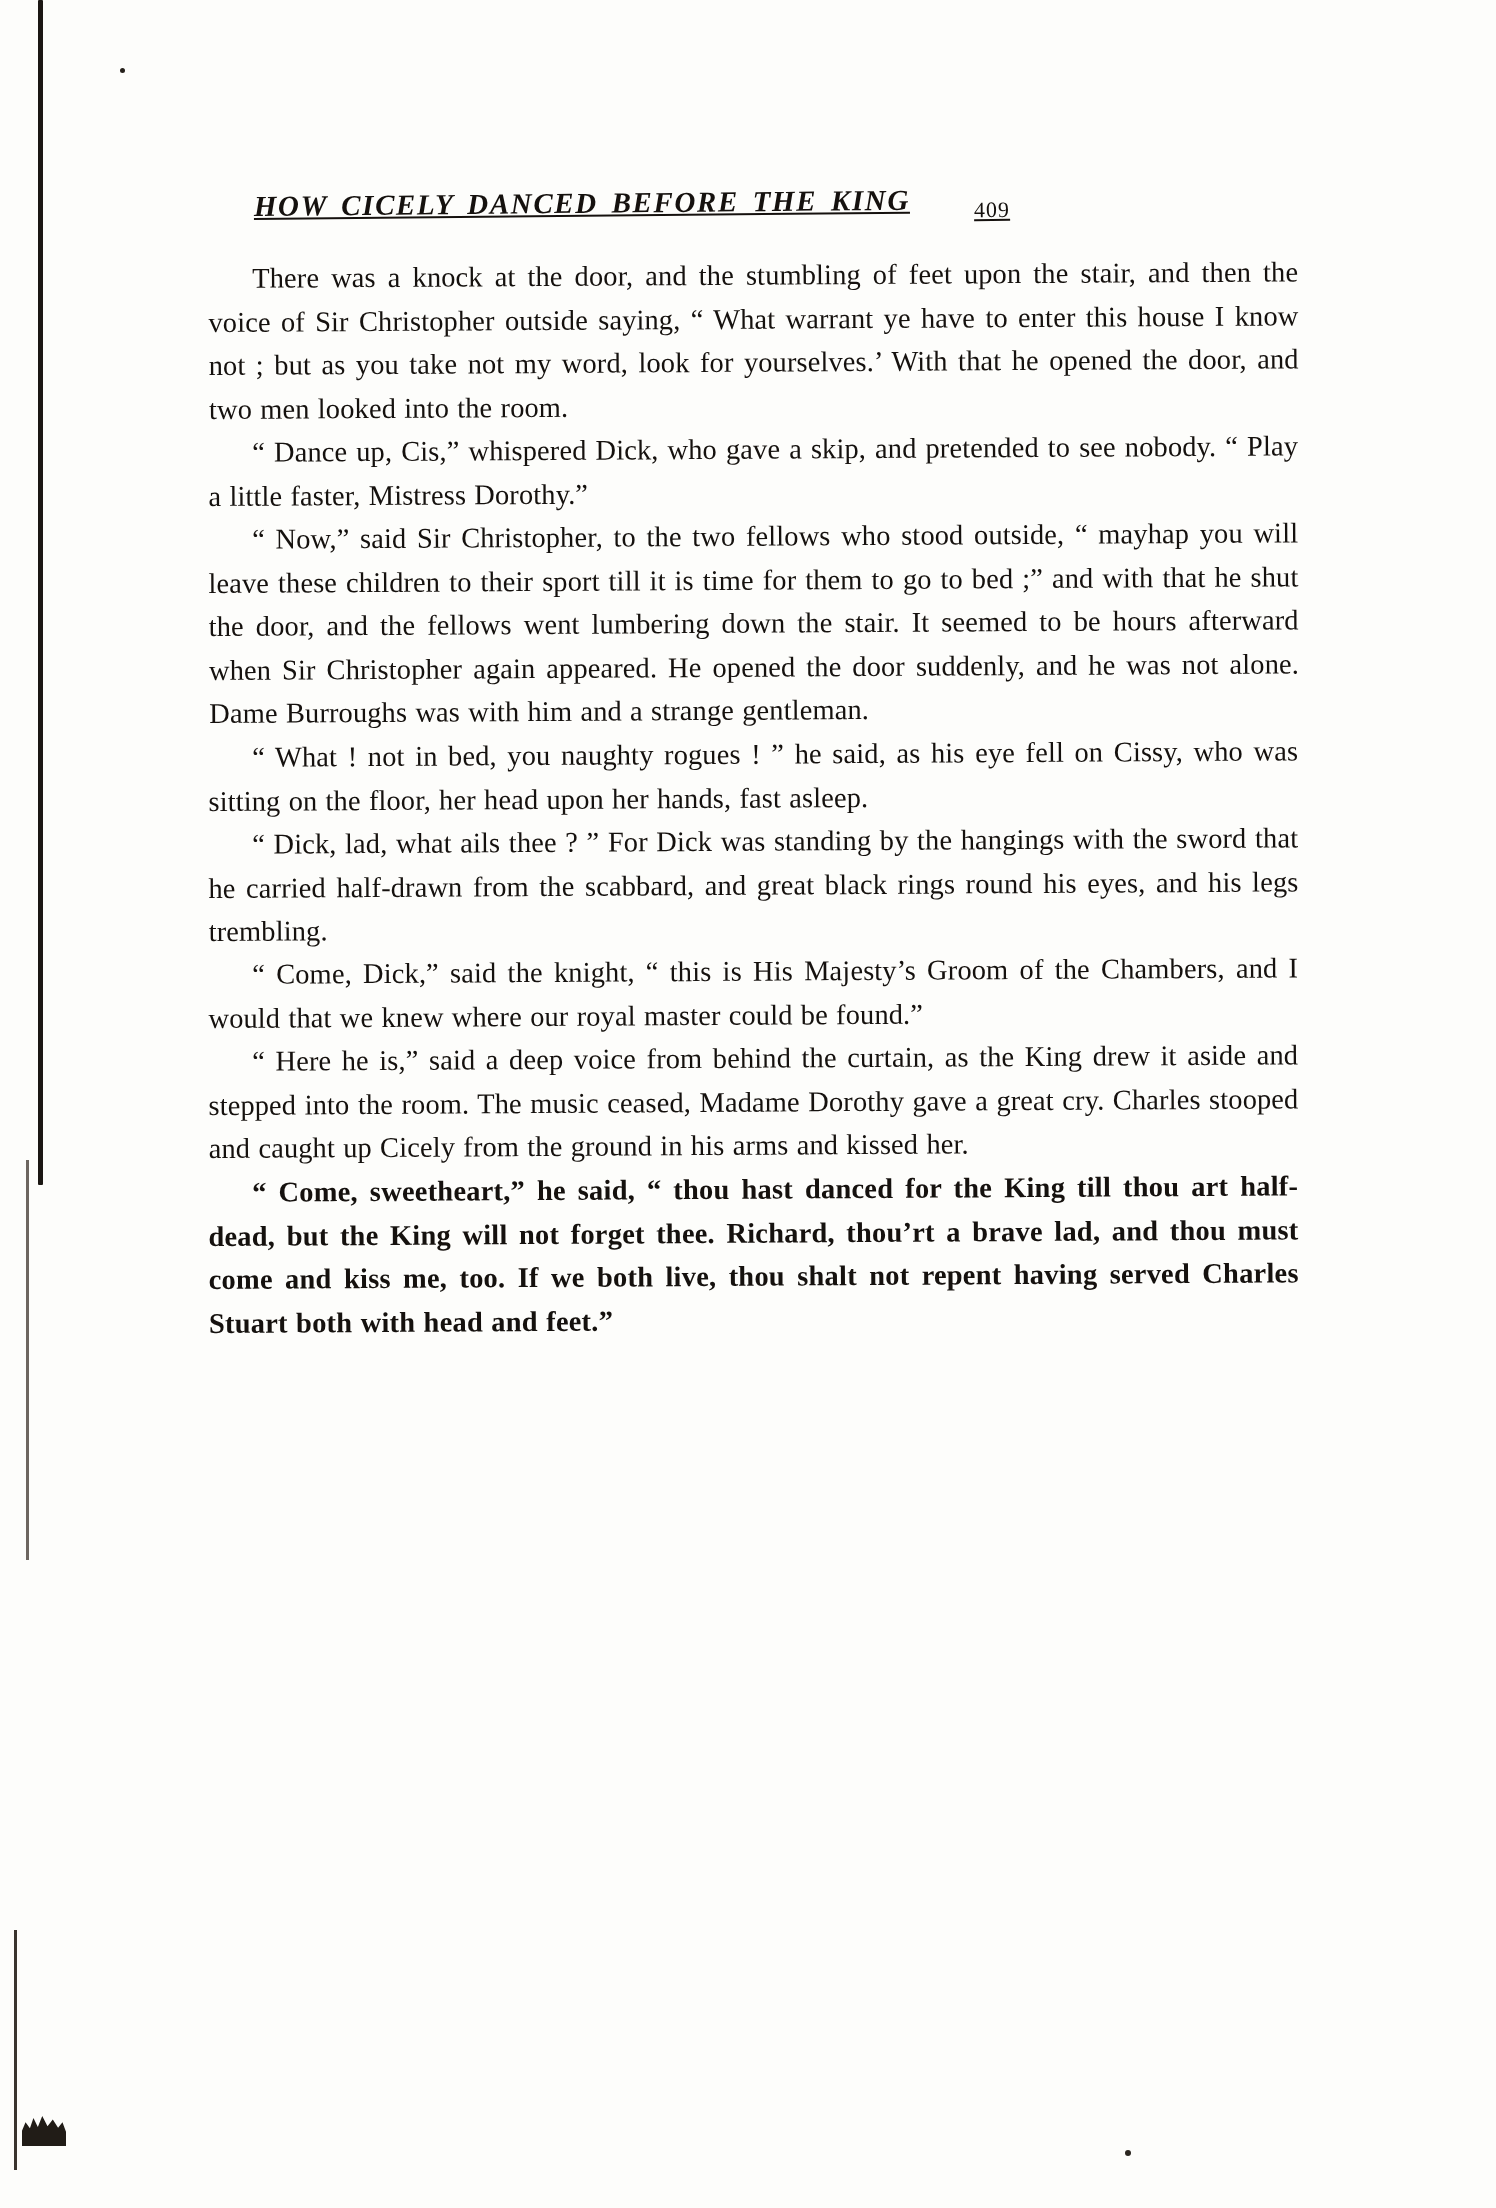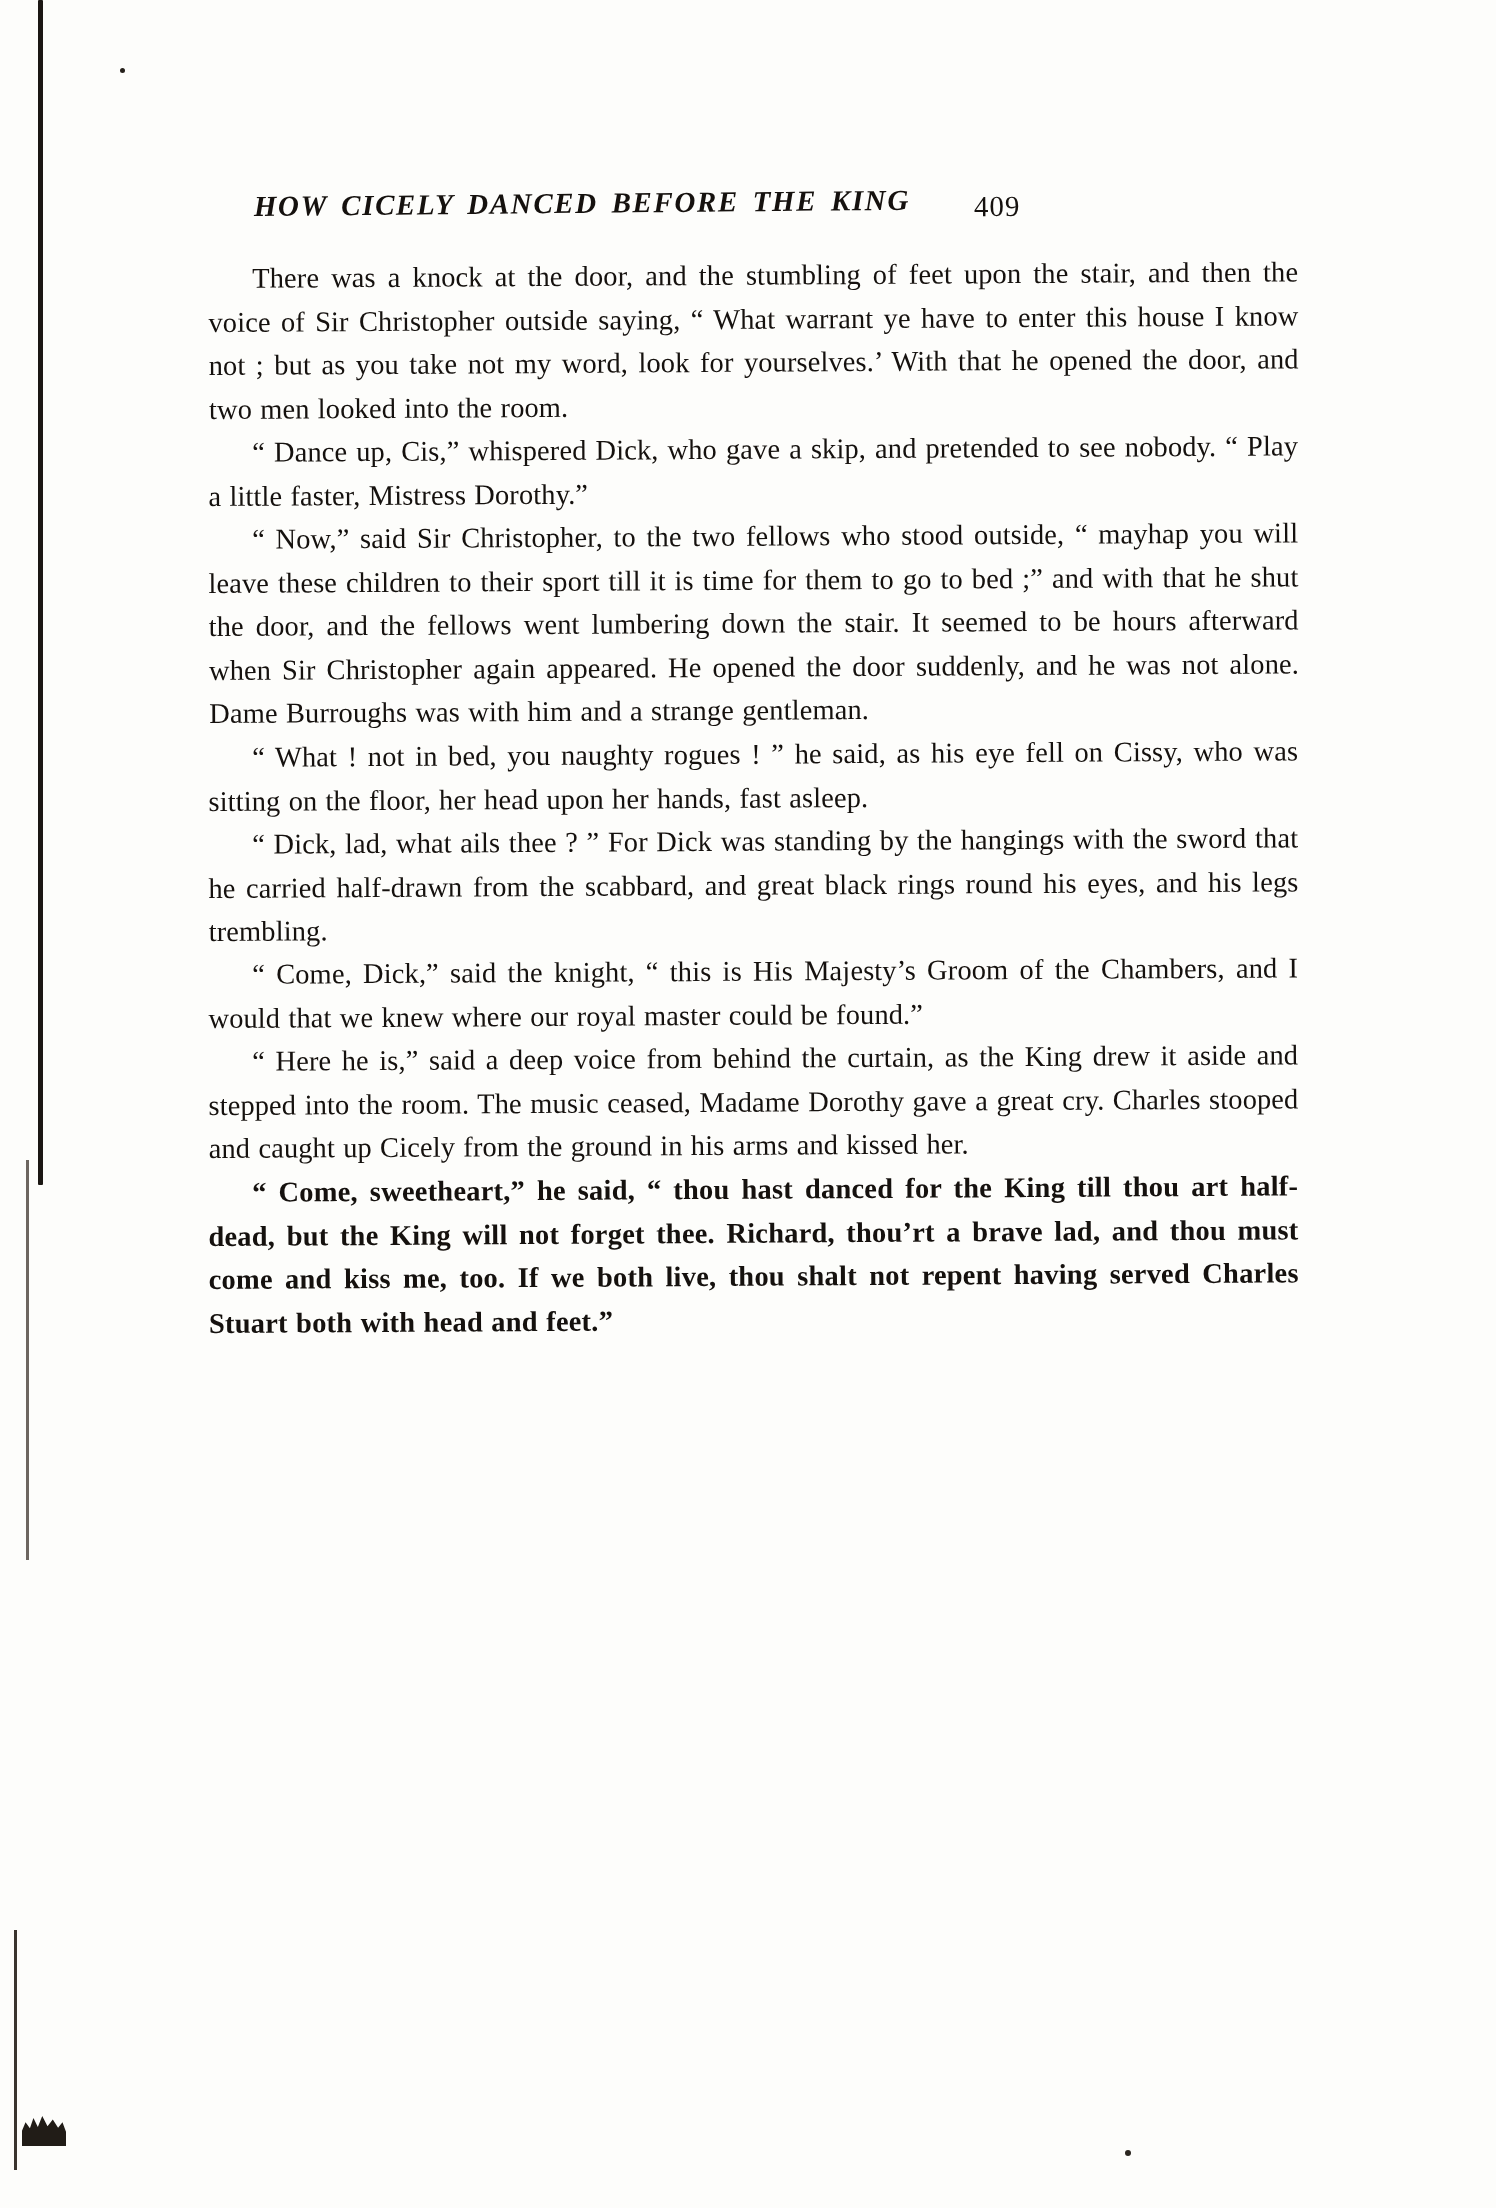--- a/index.html
+++ b/index.html
@@ -86,34 +86,35 @@
     top: 190px;
     width: 1090px;
   }
 
   .running-head {
     display: flex;
     align-items: flex-end;
     justify-content: flex-start;
     margin: 0 0 34px 0;
     padding-left: 46px;
+    text-decoration: underline;
   }
   .running-head .title {
     font-style: italic;
     font-weight: bold;
     font-size: 29px;
     letter-spacing: 1.6px;
     word-spacing: 5px;
     white-space: nowrap;
     transform: rotate(-0.55deg);
     transform-origin: left bottom;
   }
   .running-head .folio {
     margin-left: 64px;
-    font-size: 29px;
+    font-size: 22px;
     letter-spacing: 1px;
     transform: rotate(-0.6deg);
   }
 
   p.para {
     margin: 0;
     font-size: 28.5px;
     line-height: 43.5px;
     text-align: justify;
     text-indent: 44px;

